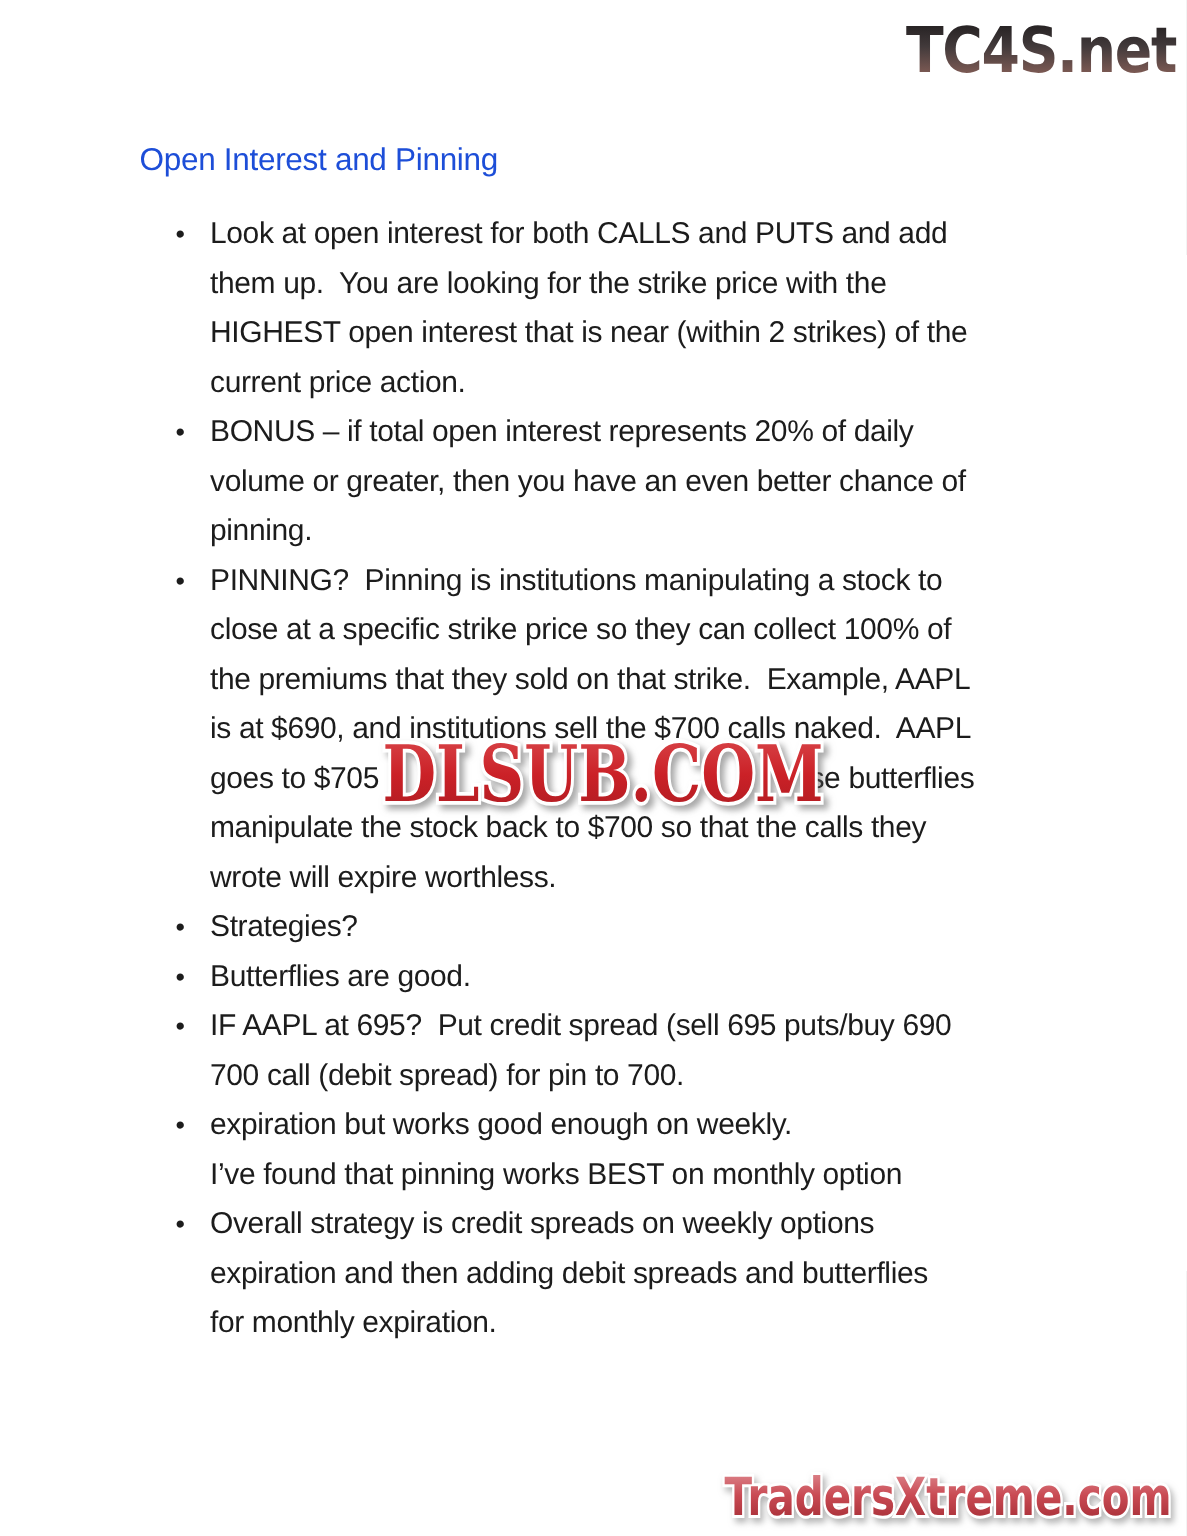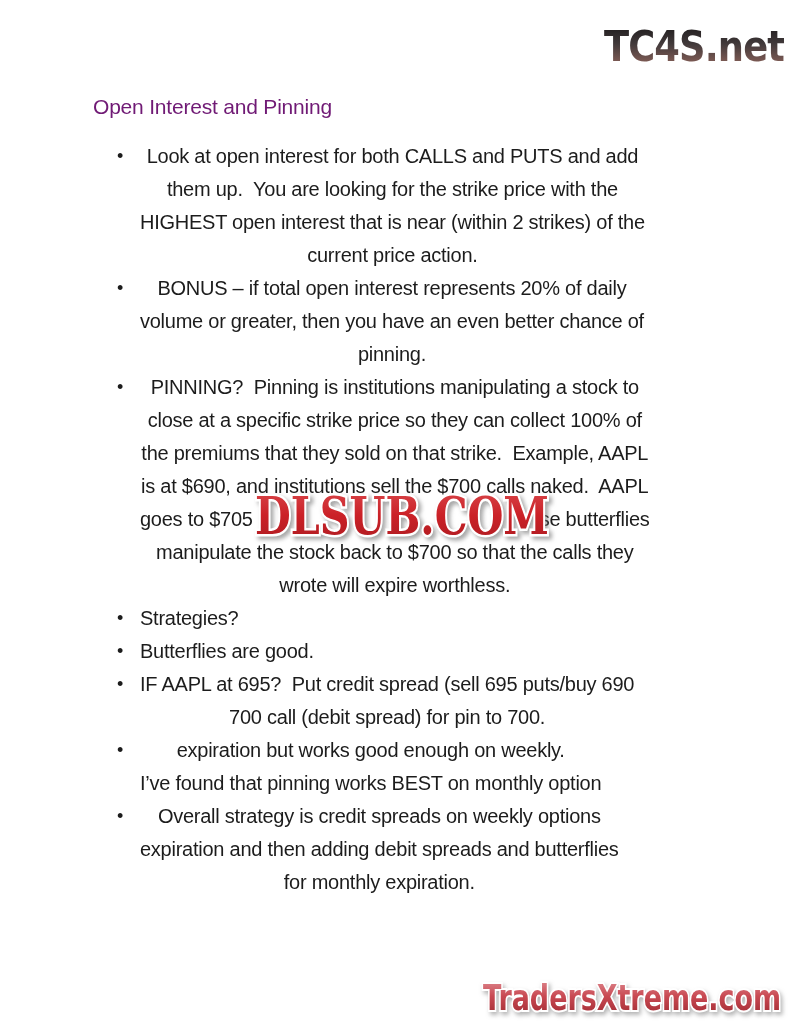--- a/index.html
+++ b/index.html
@@ -1,29 +1,29 @@
 <!DOCTYPE html>
 <html><head>
 <meta charset="utf-8">
 <style>
   html, body { margin:0; padding:0; background:#e9e9e9; }
   .page {
     position:relative; width:791px; height:1024px; margin:0 auto;
     background:#ffffff; overflow:hidden;
     font-family:"Liberation Sans", sans-serif; color:#1c1c1c;
   }
-  .header-logo { position:absolute; top:20px; left:598px; width:192px; height:52px; }
+  .header-logo { position:absolute; top:7px; left:598px; width:192px; height:52px; }
   .doc-title {
     position:absolute; top:92px; left:93px; margin:0;
-    font-size:21px; font-weight:400; line-height:30px; letter-spacing:-0.2px; color:#701a75;
+    font-size:21px; font-weight:400; line-height:30px; letter-spacing:-0.2px; color:#1d4ed8;
   }
   .bullet-list { position:absolute; top:140px; left:117px; margin:0; padding:0; list-style:none; }
   .bullet-item { display:flex; }
   .bullet-glyph { flex:0 0 23px; font-size:18px; line-height:33px; color:#1c1c1c; }
-  .line { white-space:pre; font-size:20px; line-height:33px; letter-spacing:-0.25px;text-align:center; }
+  .line { white-space:pre; font-size:20px; line-height:33px; letter-spacing:-0.25px; }
   .wm-gap { display:inline-block; width:287px; }
   .watermark-wrap {
     position:absolute; left:246px; top:487px; width:312px; height:60px;
     filter: drop-shadow(3px 3px 2px rgba(96,96,96,0.55));
     text-decoration: underline;
   }
   .footer-logo {
     position:absolute; left:476px; top:974px; width:312px; height:48px;
     filter: drop-shadow(2px 3px 2px rgba(110,110,110,0.5));
   }

